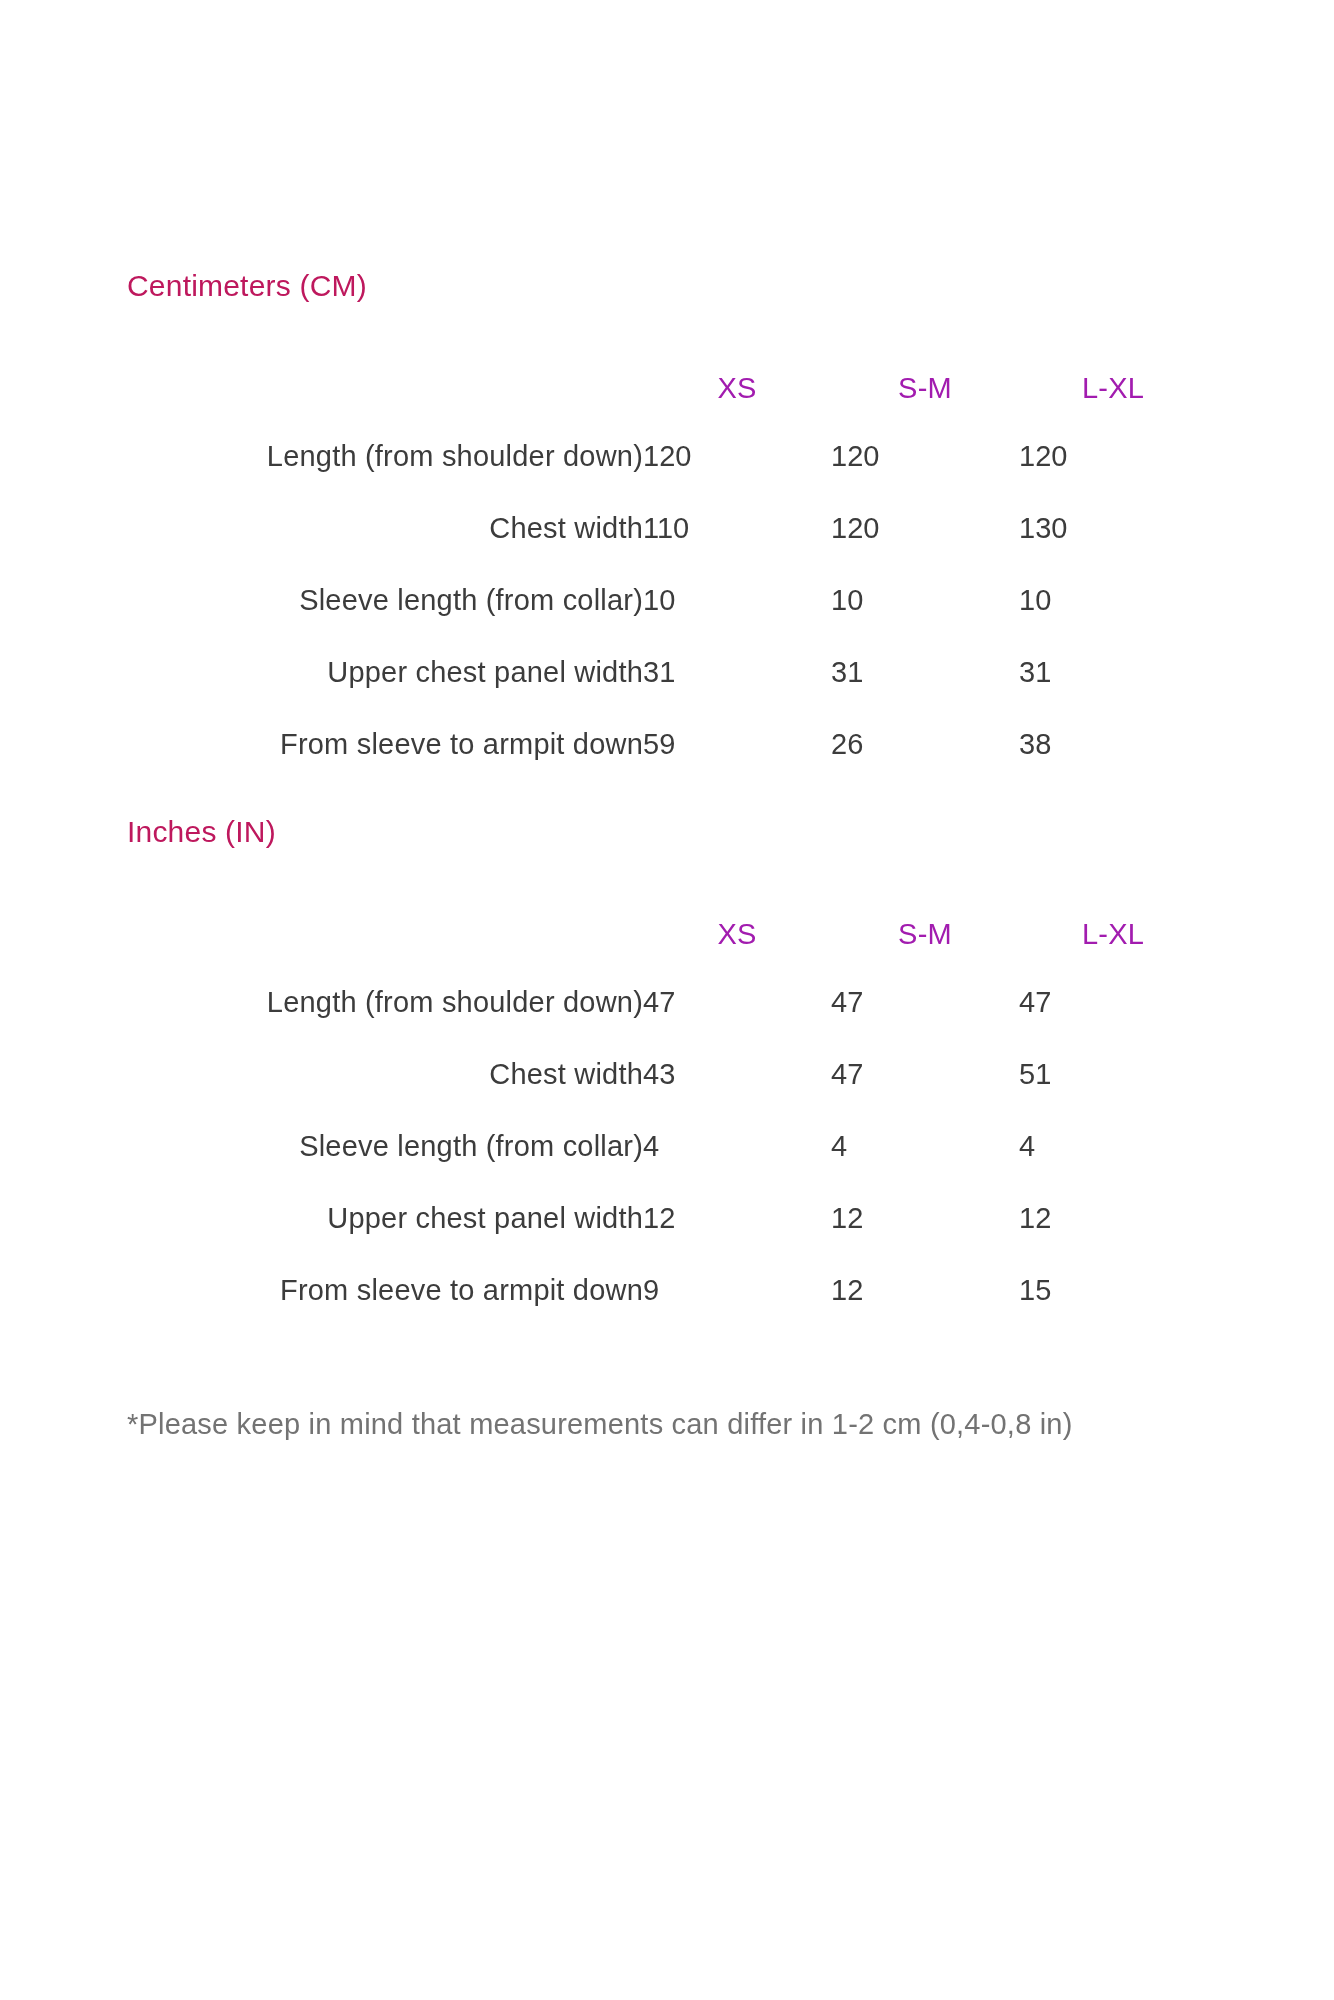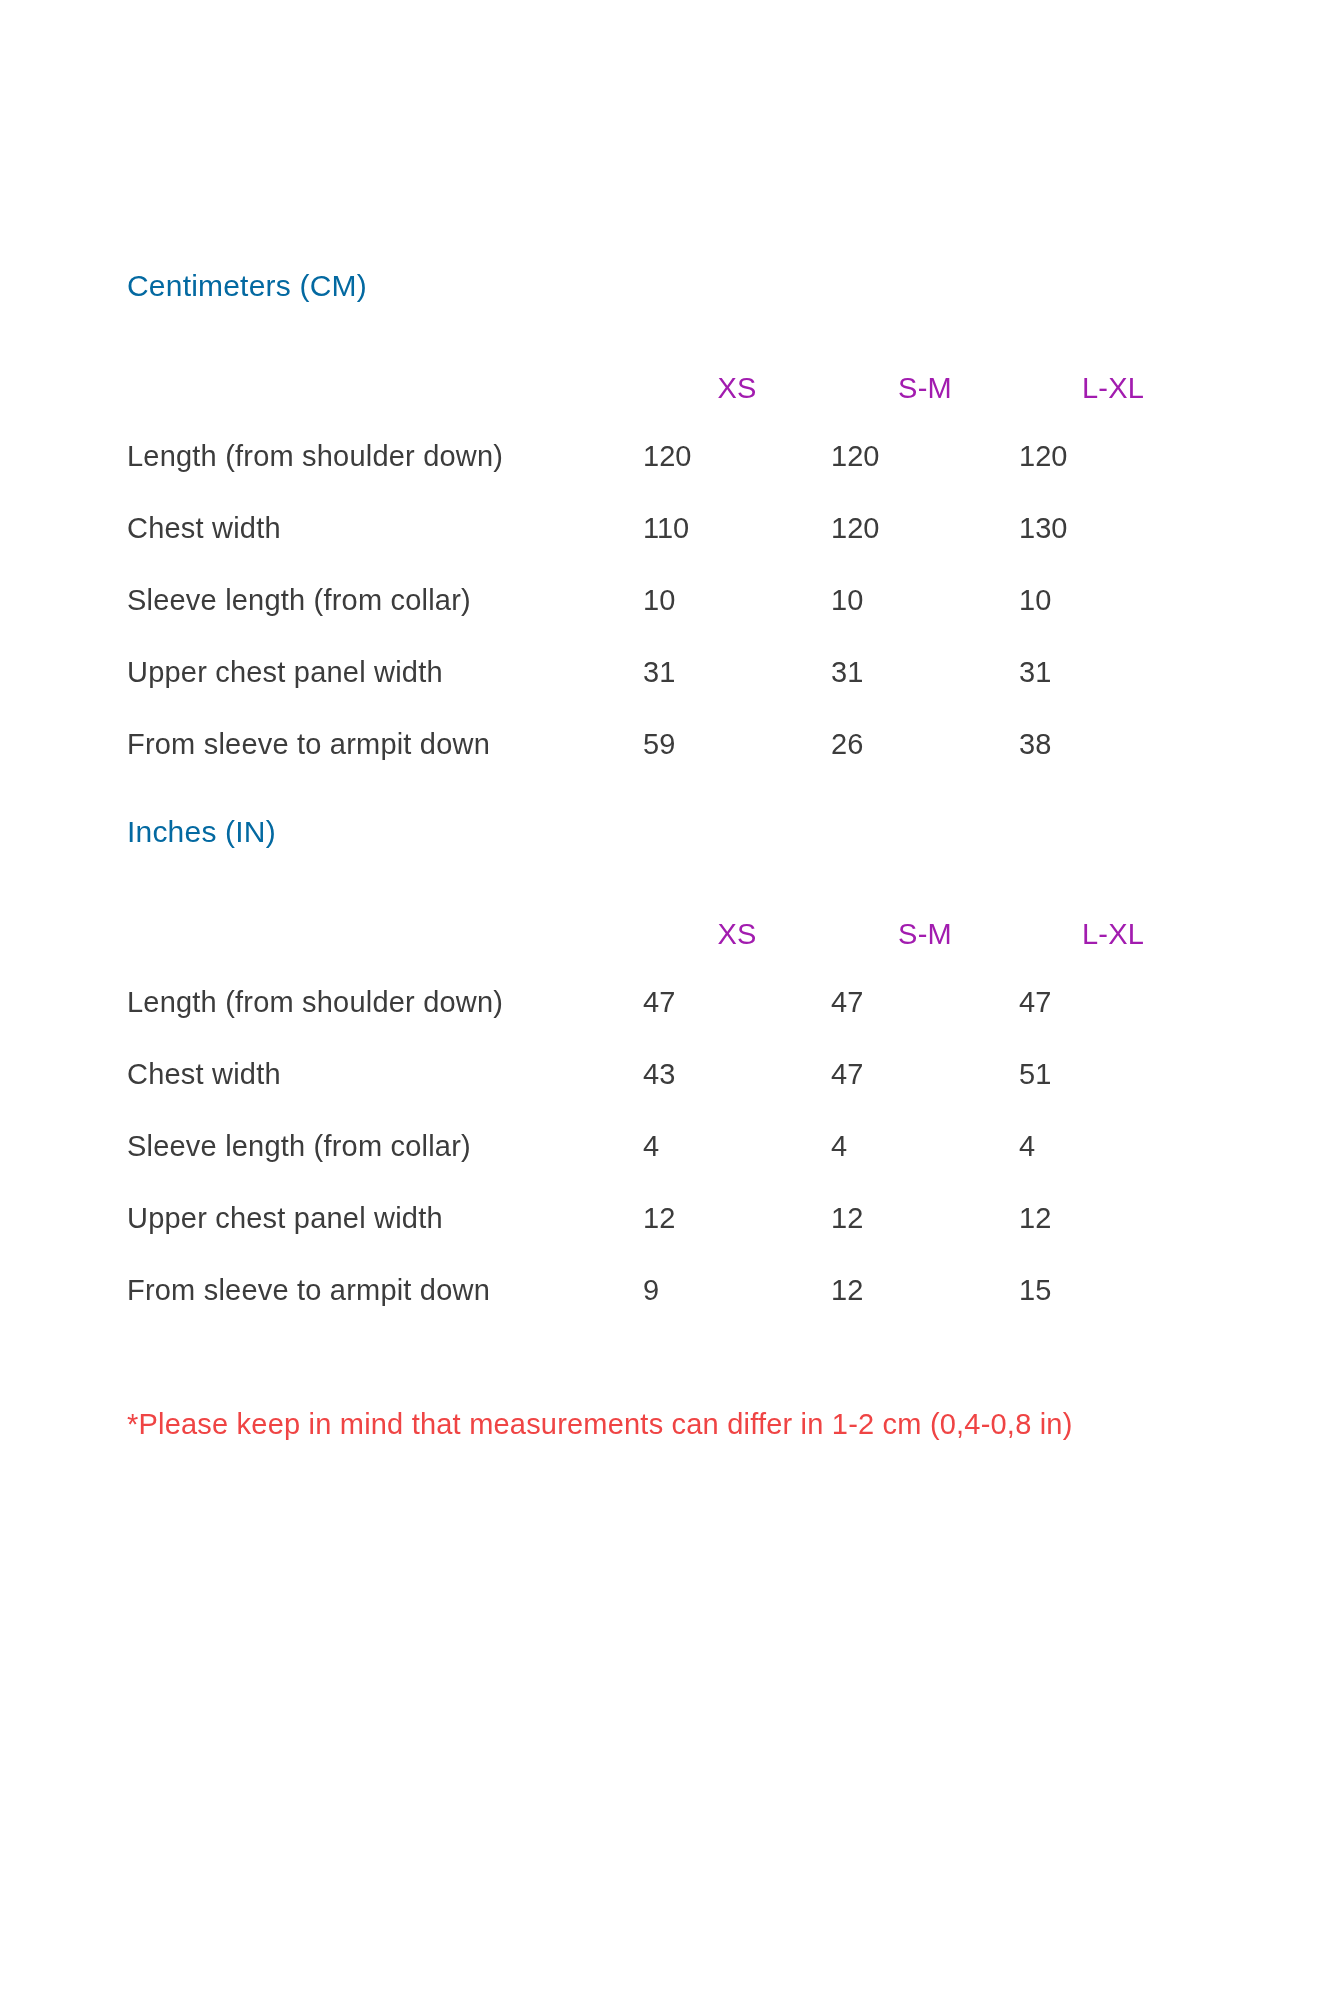--- a/index.html
+++ b/index.html
@@ -18,21 +18,21 @@
   .sheet {
     width: 1334px;
     height: 2000px;
     padding: 266px 40px 0 127px;
   }
   .section-title {
     margin: 0;
     font-size: 30px;
     line-height: 40px;
     font-weight: 400;
-    color: #0369a1;
+    color: #be185d;
     letter-spacing: 0.2px;
   }
   .size-table {
     border-collapse: collapse;
     table-layout: fixed;
     width: 1080px;
     margin: 50px 0 0 0;
   }
   .size-table col.c-label { width: 516px; }
   .size-table col.c-size  { width: 188px; }
@@ -49,34 +49,34 @@
     text-align: center;
     letter-spacing: 0.2px;
   }
   .size-table tbody td {
     height: 72px;
     font-size: 29px;
     font-weight: 300;
     color: #3c3c3c;
   }
   .size-table td.row-label {
-    text-align: left;
+    text-align: right;
     letter-spacing: 0.2px;
   }
   .size-table td.val {
   }
   .section-in .section-title {
     margin-top: 32px;
   }
   .footnote {
     margin: 78px 0 0 0;
     font-size: 29px;
     line-height: 40px;
     font-weight: 300;
-    color: #ef4444;
+    color: #737373;
     letter-spacing: 0.2px;
     white-space: nowrap;
   }
 </style>
 </head>
 <body>
 
 <div class="sheet">
 
   <section class="section-cm">

